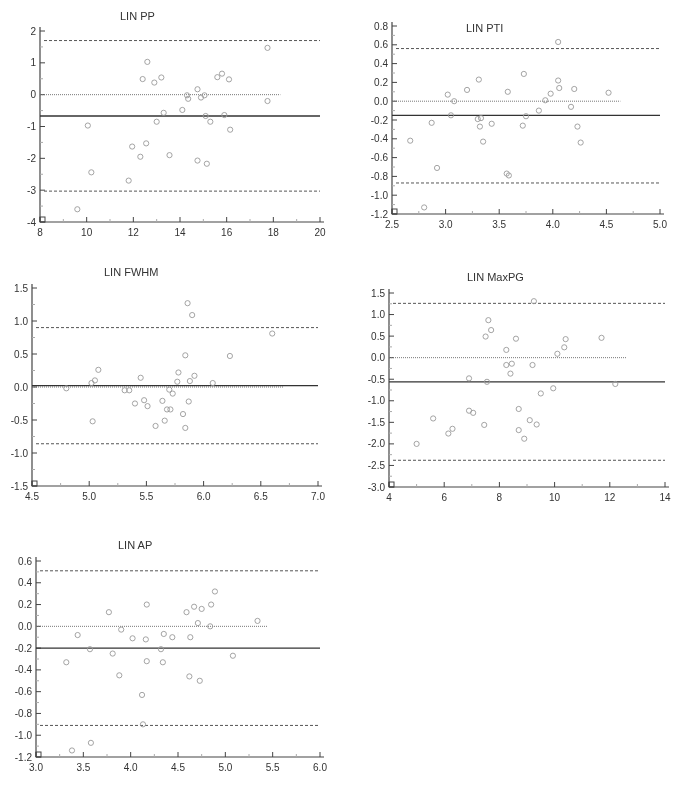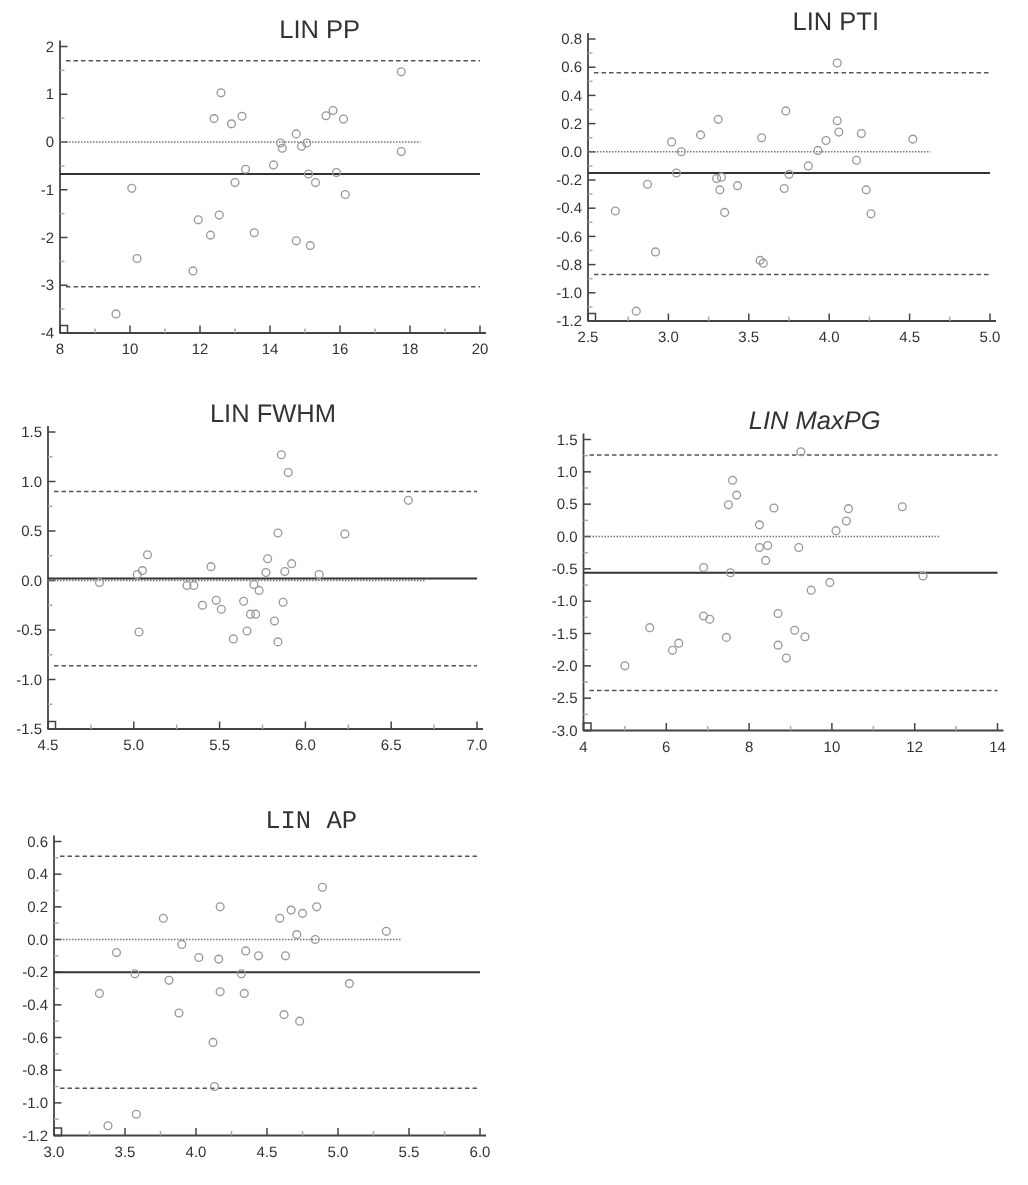--- a/index.html
+++ b/index.html
@@ -1,20 +1,20 @@
 <!DOCTYPE html>
 <html><head>
 <meta charset="utf-8">
 <style>
   html, body { margin: 0; padding: 0; background: #ffffff; }
   body { width: 685px; height: 790px; position: relative; overflow: hidden;
          font-family: "Liberation Sans", sans-serif; color: #222; }
   .panel { position: absolute; background: #fff; }
   .panel svg { position: absolute; left: 0; top: 0; overflow: visible; }
-  .title { position: absolute; font-size: 17px; color: #333; text-align: right; white-space: nowrap; }
+  .title { position: absolute; font-size: 11px; color: #333; text-align: left; white-space: nowrap; }
   .tick-label { font-size: 10px; fill: #333; font-family: "Liberation Sans", sans-serif; }
 </style>
 </head>
 <body>
 
 <div id="figure">
   <div class="panel" style="left: 0px; top: 0px; width: 685px; height: 0px;">
     <div class="title" style="left: 120px; width: 120px; top: 10px;">LIN PP</div>
   <svg width="685" height="790">
         <line x1="40" y1="27" x2="40" y2="222" stroke="#444444" stroke-width="1.2"></line>
@@ -91,21 +91,21 @@
         <circle cx="217.33333333333331" cy="77.15833333333333" r="2.6" fill="none" stroke="#9a9a9a" stroke-width="0.9"></circle>
         <circle cx="222" cy="73.65666666666667" r="2.6" fill="none" stroke="#9a9a9a" stroke-width="0.9"></circle>
         <circle cx="224.33333333333334" cy="115.04" r="2.6" fill="none" stroke="#9a9a9a" stroke-width="0.9"></circle>
         <circle cx="229.00000000000006" cy="79.38666666666666" r="2.6" fill="none" stroke="#9a9a9a" stroke-width="0.9"></circle>
         <circle cx="230.16666666666666" cy="129.68333333333334" r="2.6" fill="none" stroke="#9a9a9a" stroke-width="0.9"></circle>
         <circle cx="267.5" cy="47.87166666666667" r="2.6" fill="none" stroke="#9a9a9a" stroke-width="0.9"></circle>
         <circle cx="267.5" cy="101.03333333333335" r="2.6" fill="none" stroke="#9a9a9a" stroke-width="0.9"></circle>
       </svg>
     </div>
   <div class="panel" style="left: 0px; top: 0px; width: 685px; height: 0px;">
-    <div class="title" style="left: 466px; width: 120px; top: 5px;">LIN PTI</div>
+    <div class="title" style="left: 466px; width: 120px; top: 22px;">LIN PTI</div>
   <svg width="685" height="790">
         <line x1="392" y1="22" x2="392" y2="214" stroke="#444444" stroke-width="1.2"></line>
         <line x1="392" y1="214" x2="664" y2="214" stroke="#444444" stroke-width="1.2"></line>
         <rect x="392" y="209" width="5" height="5" fill="none" stroke="#444444" stroke-width="1"></rect>
         <line x1="392" y1="214" x2="397" y2="214" stroke="#444444" stroke-width="1"></line>
         <text x="388" y="217.5" text-anchor="end" class="tick-label">-1.2</text>
         <line x1="392" y1="204.60000000000002" x2="395" y2="204.60000000000002" stroke="#aaa" stroke-width="1"></line>
         <line x1="392" y1="195.2" x2="397" y2="195.2" stroke="#444444" stroke-width="1"></line>
         <text x="388" y="198.7" text-anchor="end" class="tick-label">-1.0</text>
         <line x1="392" y1="185.8" x2="395" y2="185.8" stroke="#aaa" stroke-width="1"></line>
@@ -263,21 +263,21 @@
         <circle cx="188.728" cy="401.52" r="2.6" fill="none" stroke="#9a9a9a" stroke-width="0.9"></circle>
         <circle cx="189.87199999999999" cy="381.06" r="2.6" fill="none" stroke="#9a9a9a" stroke-width="0.9"></circle>
         <circle cx="192.16000000000005" cy="315.06" r="2.6" fill="none" stroke="#9a9a9a" stroke-width="0.9"></circle>
         <circle cx="194.44799999999998" cy="375.78" r="2.6" fill="none" stroke="#9a9a9a" stroke-width="0.9"></circle>
         <circle cx="212.752" cy="383.03999999999996" r="2.6" fill="none" stroke="#9a9a9a" stroke-width="0.9"></circle>
         <circle cx="229.91200000000003" cy="355.98" r="2.6" fill="none" stroke="#9a9a9a" stroke-width="0.9"></circle>
         <circle cx="272.23999999999995" cy="333.53999999999996" r="2.6" fill="none" stroke="#9a9a9a" stroke-width="0.9"></circle>
       </svg>
     </div>
   <div class="panel" style="left: 0px; top: 0px; width: 685px; height: 0px;">
-    <div class="title" style="left: 467px; width: 120px; top: 271px; font-style: italic;">LIN MaxPG</div>
+    <div class="title" style="left: 467px; width: 120px; top: 271px;">LIN MaxPG</div>
   <svg width="685" height="790">
         <line x1="389" y1="289" x2="389" y2="487" stroke="#444444" stroke-width="1.2"></line>
         <line x1="389" y1="487" x2="669" y2="487" stroke="#444444" stroke-width="1.2"></line>
         <rect x="389" y="482" width="5" height="5" fill="none" stroke="#444444" stroke-width="1"></rect>
         <line x1="389" y1="487" x2="394" y2="487" stroke="#444444" stroke-width="1"></line>
         <text x="385" y="490.5" text-anchor="end" class="tick-label">-3.0</text>
         <line x1="389" y1="476.22222222222223" x2="392" y2="476.22222222222223" stroke="#aaa" stroke-width="1"></line>
         <line x1="389" y1="465.44444444444446" x2="394" y2="465.44444444444446" stroke="#444444" stroke-width="1"></line>
         <text x="385" y="468.94444444444446" text-anchor="end" class="tick-label">-2.5</text>
         <line x1="389" y1="454.6666666666667" x2="392" y2="454.6666666666667" stroke="#aaa" stroke-width="1"></line>
@@ -352,21 +352,21 @@
         <circle cx="540.8" cy="393.44888888888886" r="2.6" fill="none" stroke="#9a9a9a" stroke-width="0.9"></circle>
         <circle cx="553.22" cy="388.27555555555557" r="2.6" fill="none" stroke="#9a9a9a" stroke-width="0.9"></circle>
         <circle cx="557.36" cy="353.78666666666663" r="2.6" fill="none" stroke="#9a9a9a" stroke-width="0.9"></circle>
         <circle cx="564.26" cy="347.32" r="2.6" fill="none" stroke="#9a9a9a" stroke-width="0.9"></circle>
         <circle cx="565.64" cy="339.1288888888889" r="2.6" fill="none" stroke="#9a9a9a" stroke-width="0.9"></circle>
         <circle cx="601.52" cy="337.8355555555556" r="2.6" fill="none" stroke="#9a9a9a" stroke-width="0.9"></circle>
         <circle cx="615.3199999999999" cy="383.96444444444444" r="2.6" fill="none" stroke="#9a9a9a" stroke-width="0.9"></circle>
       </svg>
     </div>
   <div class="panel" style="left: 0px; top: 0px; width: 685px; height: 0px;">
-    <div class="title" style="left: 118px; width: 120px; top: 539px; font-family: Liberation Mono, monospace;">LIN AP</div>
+    <div class="title" style="left: 118px; width: 120px; top: 539px;">LIN AP</div>
   <svg width="685" height="790">
         <line x1="36" y1="557" x2="36" y2="757" stroke="#444444" stroke-width="1.2"></line>
         <line x1="36" y1="757" x2="324" y2="757" stroke="#444444" stroke-width="1.2"></line>
         <rect x="36" y="752" width="5" height="5" fill="none" stroke="#444444" stroke-width="1"></rect>
         <line x1="36" y1="757" x2="41" y2="757" stroke="#444444" stroke-width="1"></line>
         <text x="32" y="760.5" text-anchor="end" class="tick-label">-1.2</text>
         <line x1="36" y1="746.1111111111111" x2="39" y2="746.1111111111111" stroke="#aaa" stroke-width="1"></line>
         <line x1="36" y1="735.2222222222222" x2="41" y2="735.2222222222222" stroke="#444444" stroke-width="1"></line>
         <text x="32" y="738.7222222222222" text-anchor="end" class="tick-label">-1.0</text>
         <line x1="36" y1="724.3333333333334" x2="39" y2="724.3333333333334" stroke="#aaa" stroke-width="1"></line>

